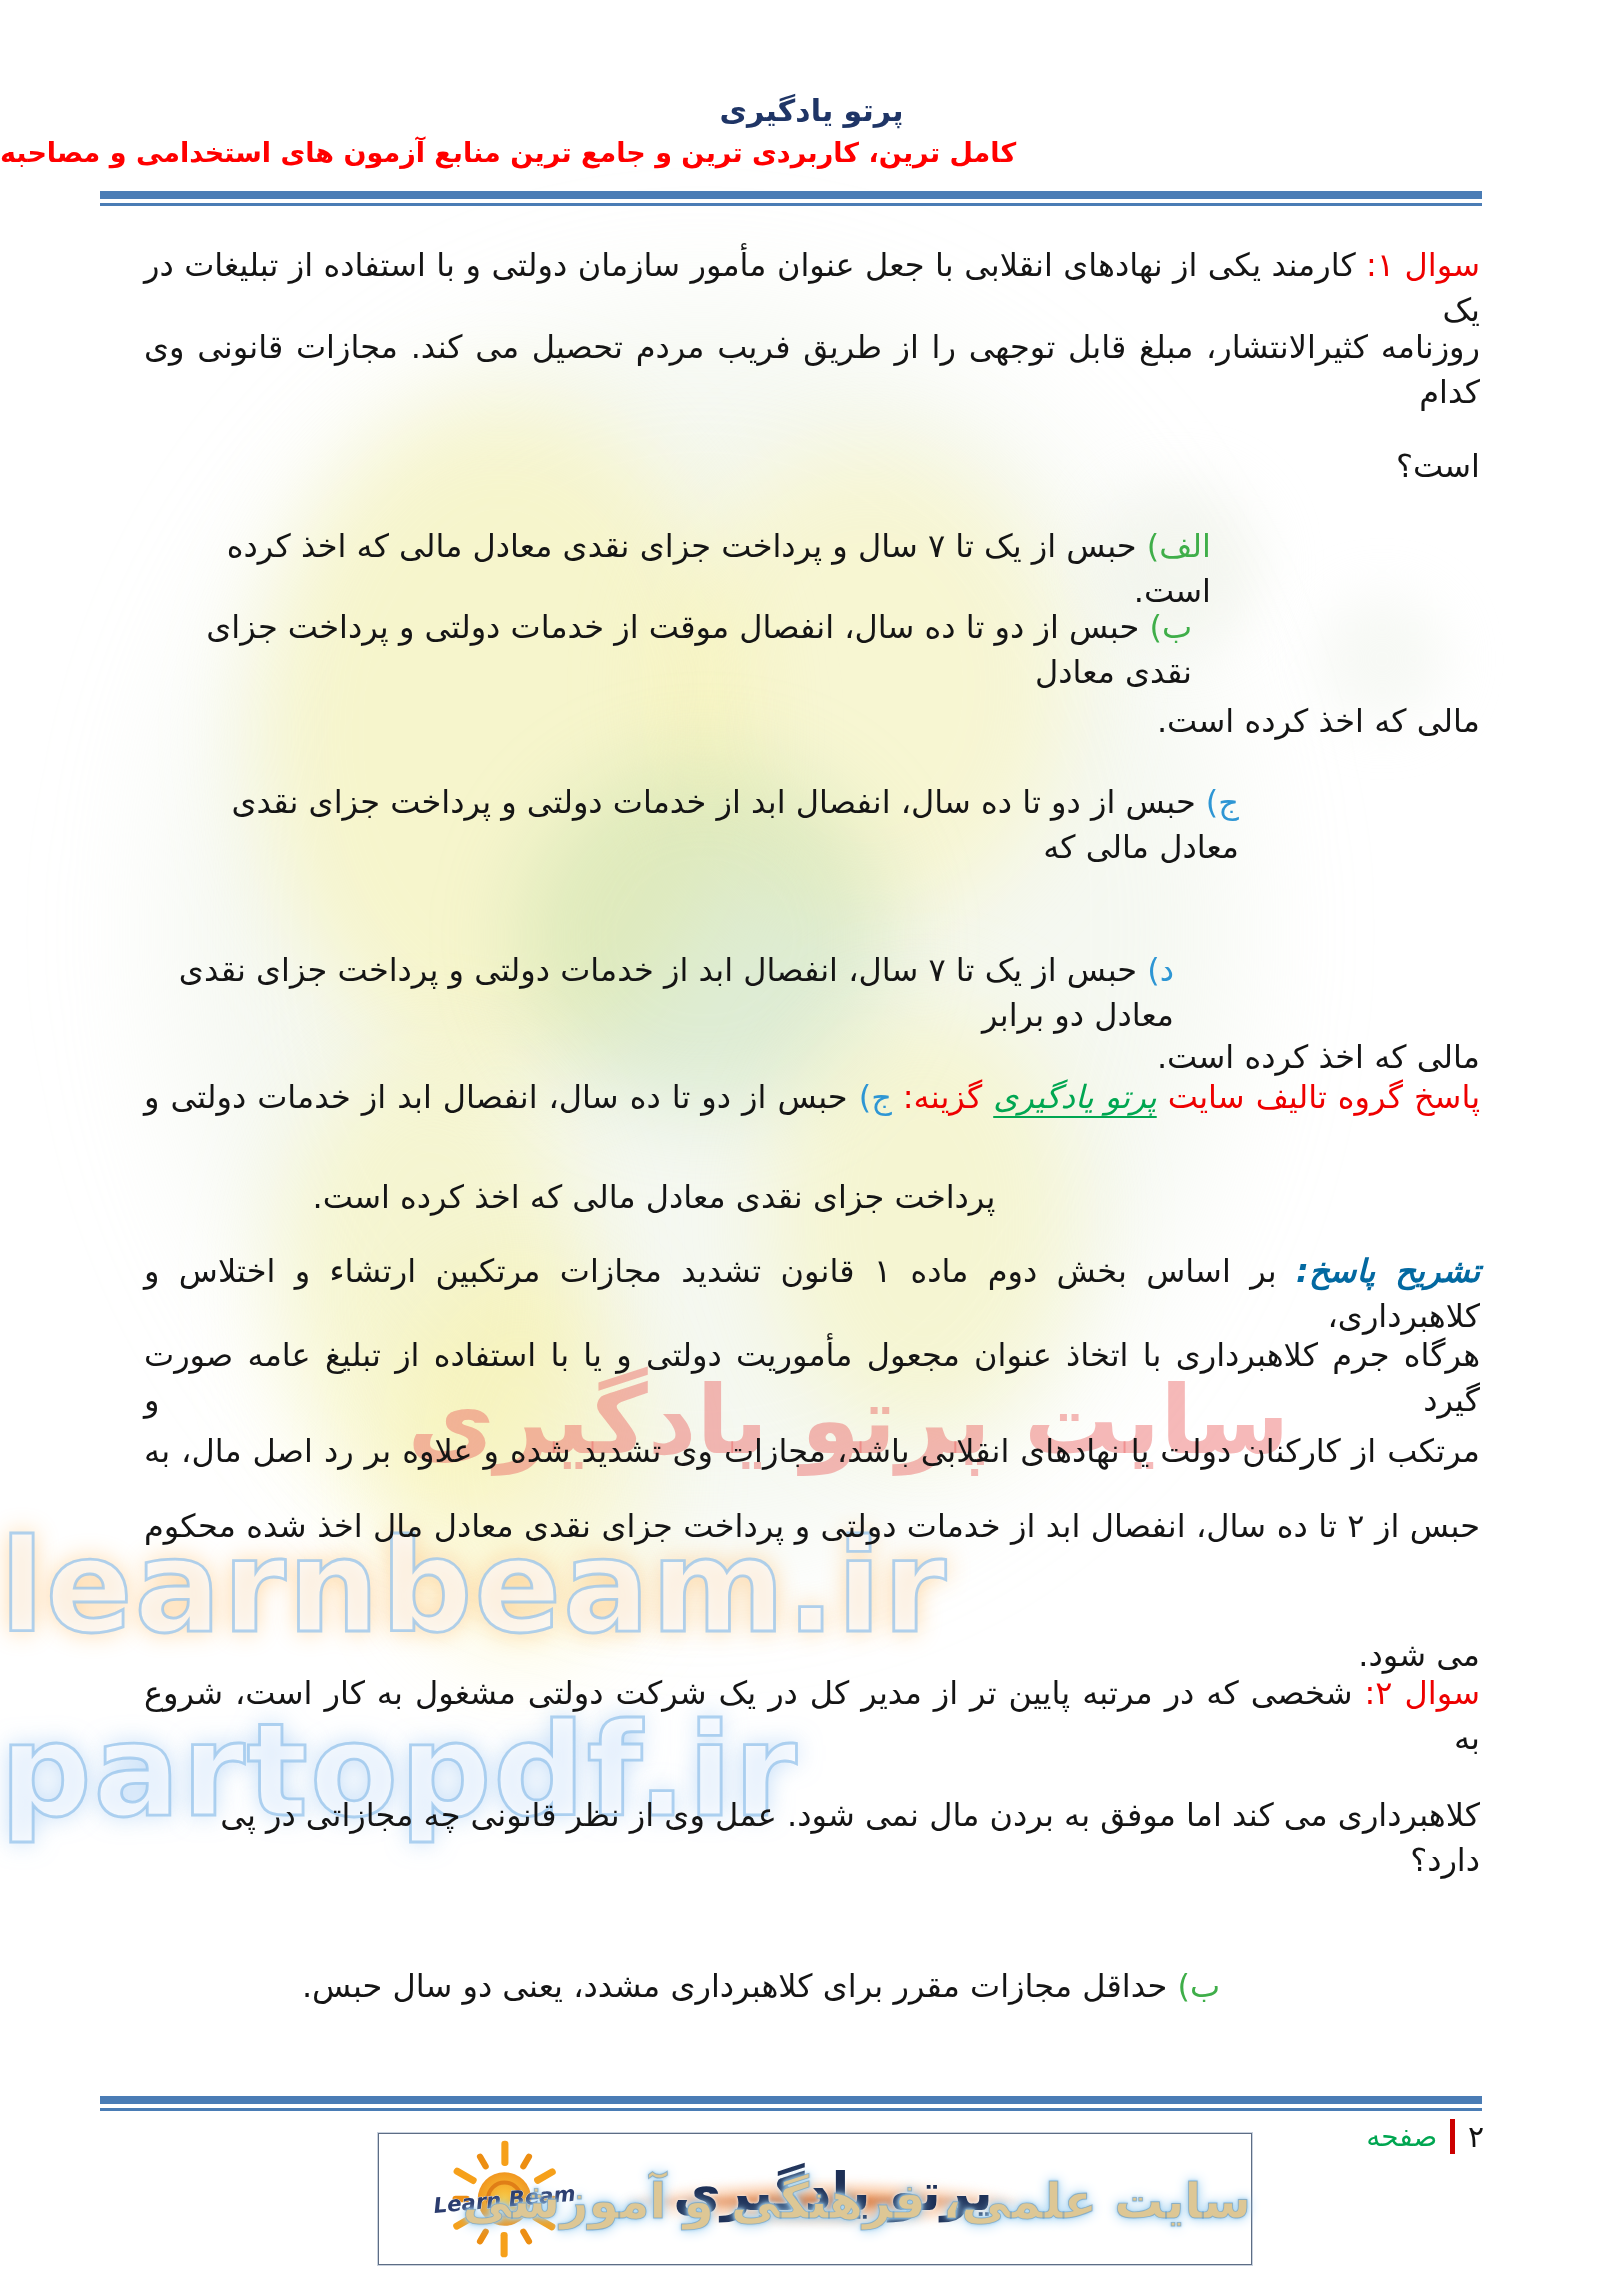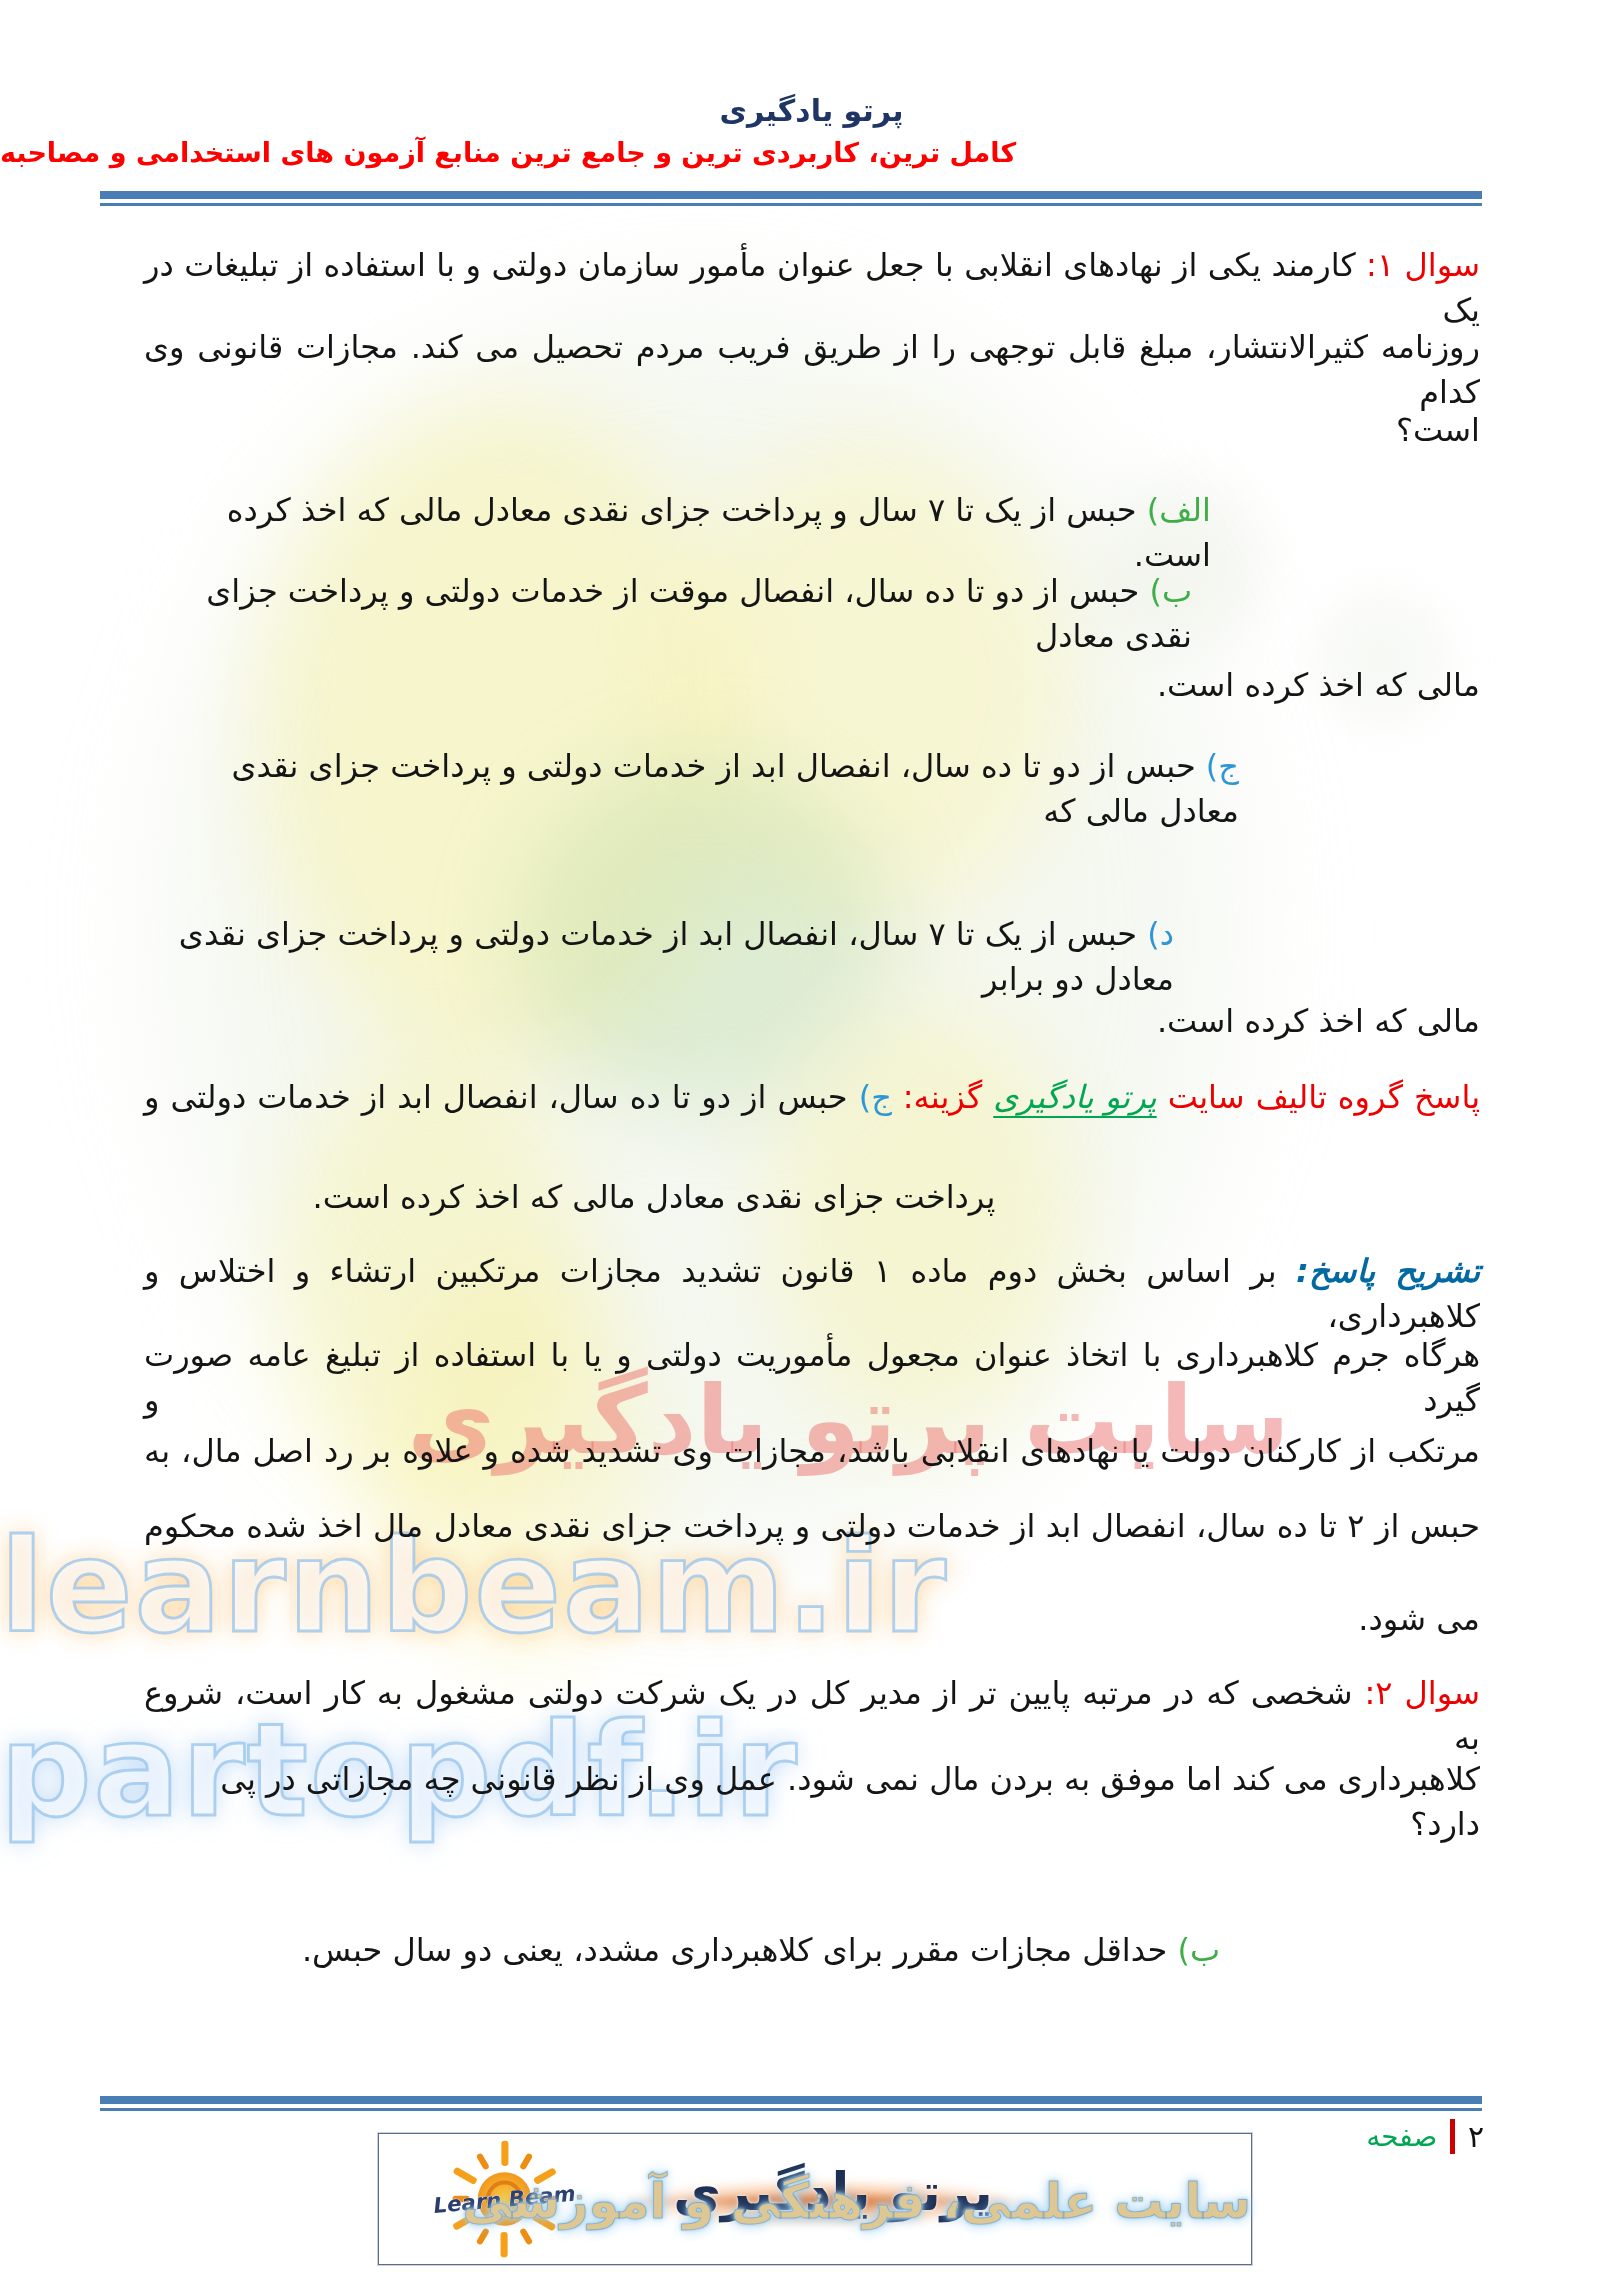--- a/index.html
+++ b/index.html
@@ -36,21 +36,21 @@
     font-size:128px;font-weight:bold;letter-spacing:1.9px;z-index:1;
     color:rgba(250,252,255,.60);
     -webkit-text-stroke:2.8px rgba(150,195,235,.75);
     text-shadow:0 0 24px rgba(255,165,45,.45),0 0 9.3px rgba(255,255,255,.85);}
   .wm1{top:1512px;}
   .wm2{top:1696px;text-shadow:0 0 24px rgba(140,190,240,.55),0 0 9.3px rgba(255,255,255,.85);}
   
   .line{position:absolute;left:144px;width:1336px;direction:rtl;
     font-size:32px;line-height:1.4;z-index:2;}
   .j{text-align:justify;text-align-last:justify;}
-  .r{text-align:right;}
+  .r{text-align:right;margin-top:36px;}
   .c{text-align:center;width:1020px;}
   .red{color:#ee0000;}
   .grn{color:#3fae49;}
   .blu{color:#2e96d4;}
   .sgrn{color:#00a651;font-style:italic;text-decoration:underline;
     text-decoration-thickness:1.9px;text-underline-offset:8.3px;}
   .scyn{color:#0369a1;font-style:italic;font-weight:bold;}
   
   .pageno{position:absolute;right:139px;top:2119px;direction:rtl;display:flex;
     align-items:center;gap:13px;z-index:3;}

